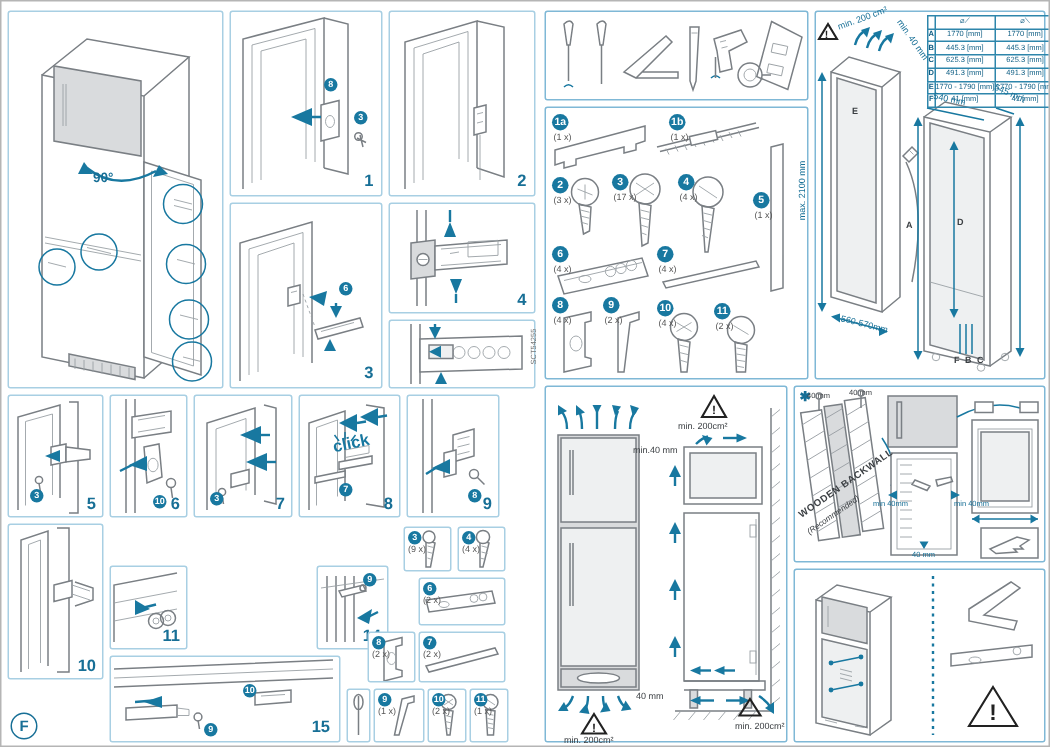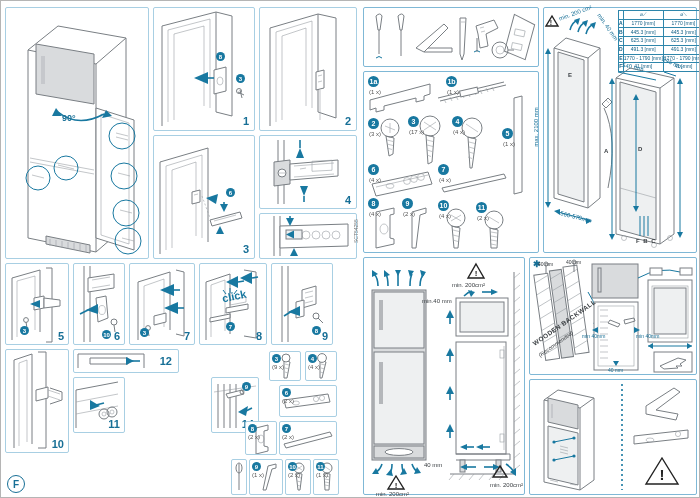--- a/index.html
+++ b/index.html
@@ -457,29 +457,20 @@
       <path class="w" d="M24 38 L32 36 L32 52 L24 54 Z"></path>
       <polygon class="tf" points="16,48 28,42 28,52"></polygon>
         <path class="t" d="M12 52 L20 47"></path>
       <circle class="s" cx="44" cy="52" r="3"></circle>
         <path class="s" d="M46 54 l5 5"></path>
     </svg>
     <span class="badge sm" style="left:40px;top:62px;">8</span>
     <span class="lbl" style="right:4px;bottom:2px;">9</span>
   </div>
 
-  <div class="p" style="left:72px;top:348px;width:106px;height:24px;">
-    <svg class="art" viewBox="0 0 104 22">
-      <path class="s" d="M4 18 L4 4 L70 4 L70 18"></path>
-      <path class="w" d="M16 8 L54 8 L54 14 L16 14 Z"></path>
-      <polygon class="tf" points="60,11 52,7 52,15"></polygon>
-        <path class="t" d="M58 11 L66 11"></path>
-    </svg>
-    <span class="lbl" style="right:6px;top:6px;">12</span>
-  </div>
 
   <div class="p" style="left:4px;top:348px;width:64px;height:104px;">
     <svg class="art" viewBox="0 0 62 102">
       <path class="s" d="M8 98 L8 10 L26 4 L26 94"></path>
       <path class="sx" d="M13 96 L13 13 L21 10 L21 92"></path>
       <path class="s" d="M32 2 L40 2 L40 98 L32 98"></path>
       <path class="w" d="M30 40 L42 37 L42 48 L30 51 Z"></path>
       <path class="sx" d="M42 40 L54 44 M42 46 L54 50"></path>
       <path class="s" d="M44 38 L56 42 L56 50 L44 54"></path>
     </svg>
@@ -507,20 +498,37 @@
       <path class="sx" d="M2 14 L44 8"></path>
       <path class="w" d="M14 16 L30 12 L32 16 L16 20 Z"></path>
       <polygon class="tf" points="26,34 36,28 34,38"></polygon>
         <path class="t" d="M32 34 L40 30"></path>
       <circle class="s" cx="30" cy="14" r="2"></circle>
     </svg>
     <span class="badge sm" style="left:30px;top:4px;">9</span>
     <span class="lbl" style="right:4px;bottom:2px;">14</span>
   </div>
 
+  <div class="p" style="left:72px;top:436px;width:154px;height:58px;">
+    <svg class="art" viewBox="0 0 152 56">
+      <path class="s" d="M2 8 L148 2 M2 20 L148 14"></path>
+      <path class="sx" d="M2 14 L148 8"></path>
+      <path class="w" d="M10 34 L44 32 L44 40 L10 42 Z"></path>
+      <path class="sx" d="M44 34 L52 35 L52 39 L44 39"></path>
+      <polygon class="tf" points="22,30 34,26 34,34"></polygon>
+        <path class="t" d="M30 30 L42 29" transform="translate(-14 0)"></path>
+      <path class="w" d="M96 24 L120 22 L120 30 L96 32 Z"></path>
+      <path class="sx" d="M100 26 L116 25"></path>
+      <circle class="s" cx="58" cy="40" r="2.6"></circle>
+        <path class="s" d="M58 42 l1 6"></path>
+    </svg>
+    <span class="badge sm" style="left:88px;top:18px;">10</span>
+    <span class="badge sm" style="left:62px;top:44px;">9</span>
+    <span class="lbl" style="right:6px;bottom:3px;">15</span>
+  </div>
 
   <div class="p" style="left:268px;top:350px;width:32px;height:30px;">
     <svg class="art" viewBox="0 0 30 28">
         <path class="s" d="M14 8 L20 10 L17 26 L14 26 Z"></path>
         <circle class="w" cx="16" cy="6" r="4"></circle>
         <path class="sx" d="M15 12 l4 1 M15 16 l4 1 M15 20 l3 1"></path>
       </svg>
     <span class="badge sm" style="left:2px;top:2px;">3</span>
     <span class="qty" style="left:2px;top:12px;">(9 x)</span>
   </div>

